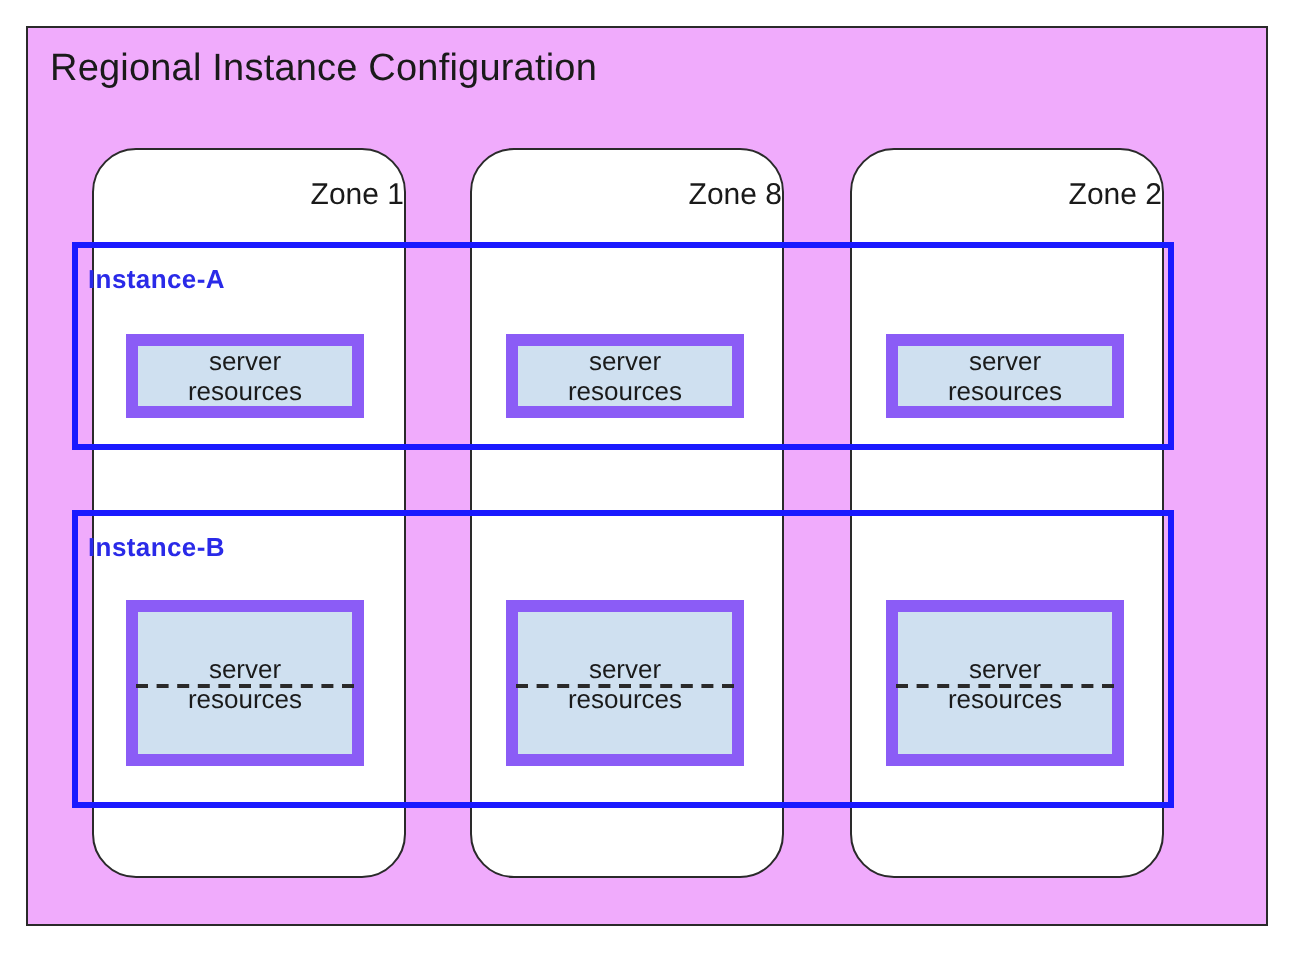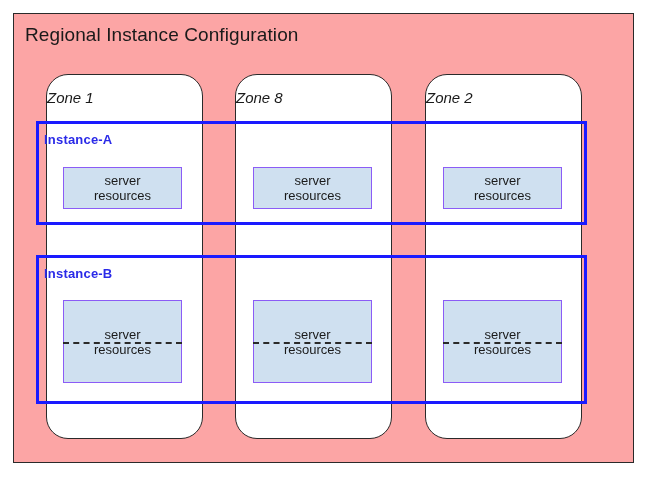--- a/index.html
+++ b/index.html
@@ -15,21 +15,21 @@
     overflow: hidden;
   }
 
   
   .region-box {
     position: absolute;
     left: 13px;
     top: 13px;
     width: 621px;
     height: 450px;
-    background: #fca5a5;
+    background: #f0abfc;
     border: 1px solid #2a2a2a;
     box-sizing: border-box;
   }
 
   .region-title {
     position: absolute;
     left: 11px;
     top: 10px;
     font-size: 19px;
     color: #1a1a1a;
@@ -50,24 +50,23 @@
   }
   .zone-1 { left: 32px; }
   .zone-2 { left: 221px; }
   .zone-3 { left: 411px; }
 
   .zone-label {
     position: absolute;
     left: 0;
     top: 14px;
     width: 100%;
-    text-align: left;
+    text-align: right;
     font-size: 15px;
     color: #1a1a1a;
-    font-style: italic;
   }
 
   
   .instance-band {
     position: absolute;
     left: 22px;
     width: 551px;
     border: 3px solid #1a1aff;
     box-sizing: border-box;
     background: transparent;
@@ -82,21 +81,21 @@
     font-size: 13px;
     font-weight: bold;
     color: #2a2ae8;
     letter-spacing: 0.2px;
   }
 
   
   .res-box {
     position: absolute;
     background: #cfe0f0;
-    border: 1px solid #8b5cf6;
+    border: 6px solid #8b5cf6;
     box-sizing: border-box;
   }
   .res-a {
     top: 153px;
     width: 119px;
     height: 42px;
   }
   .res-b {
     top: 286px;
     width: 119px;

